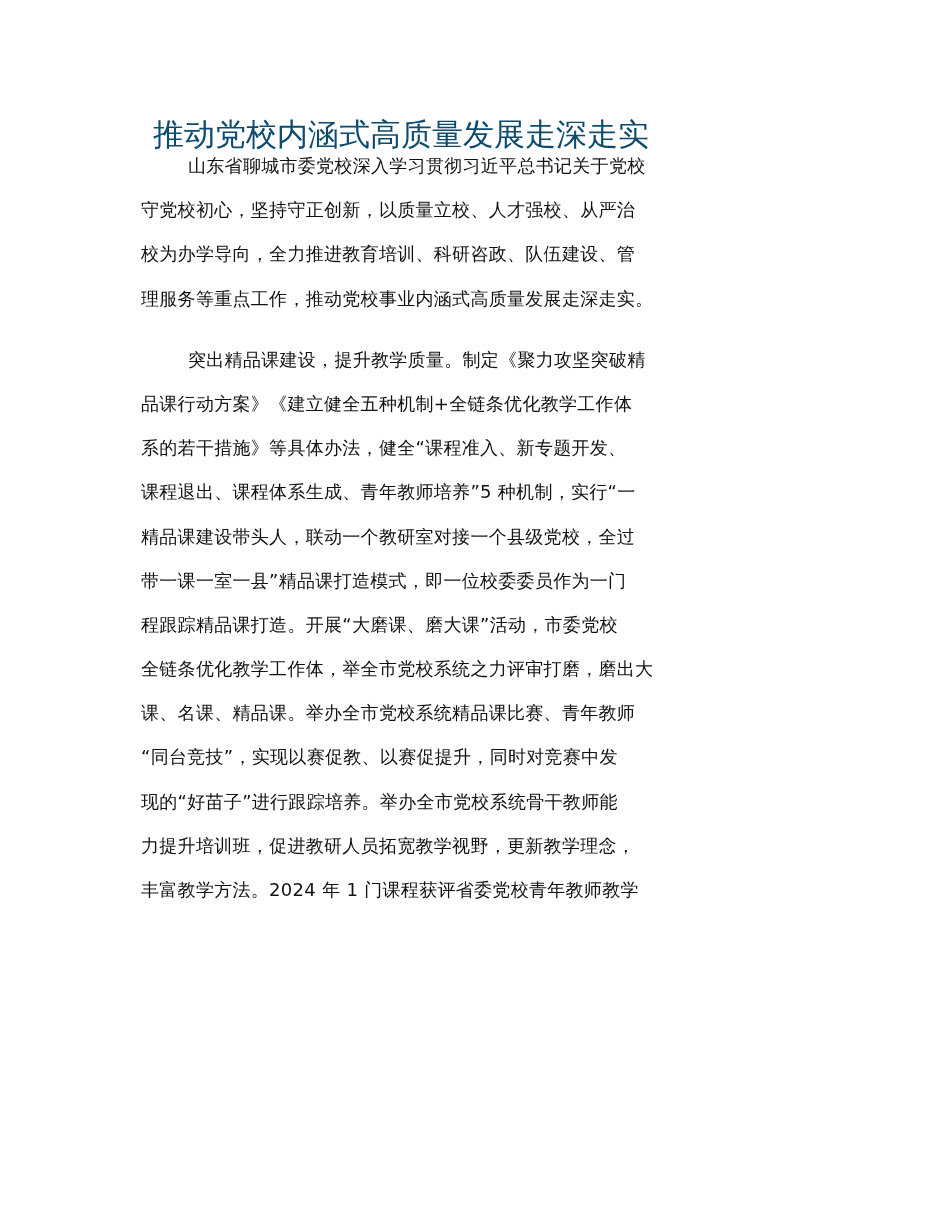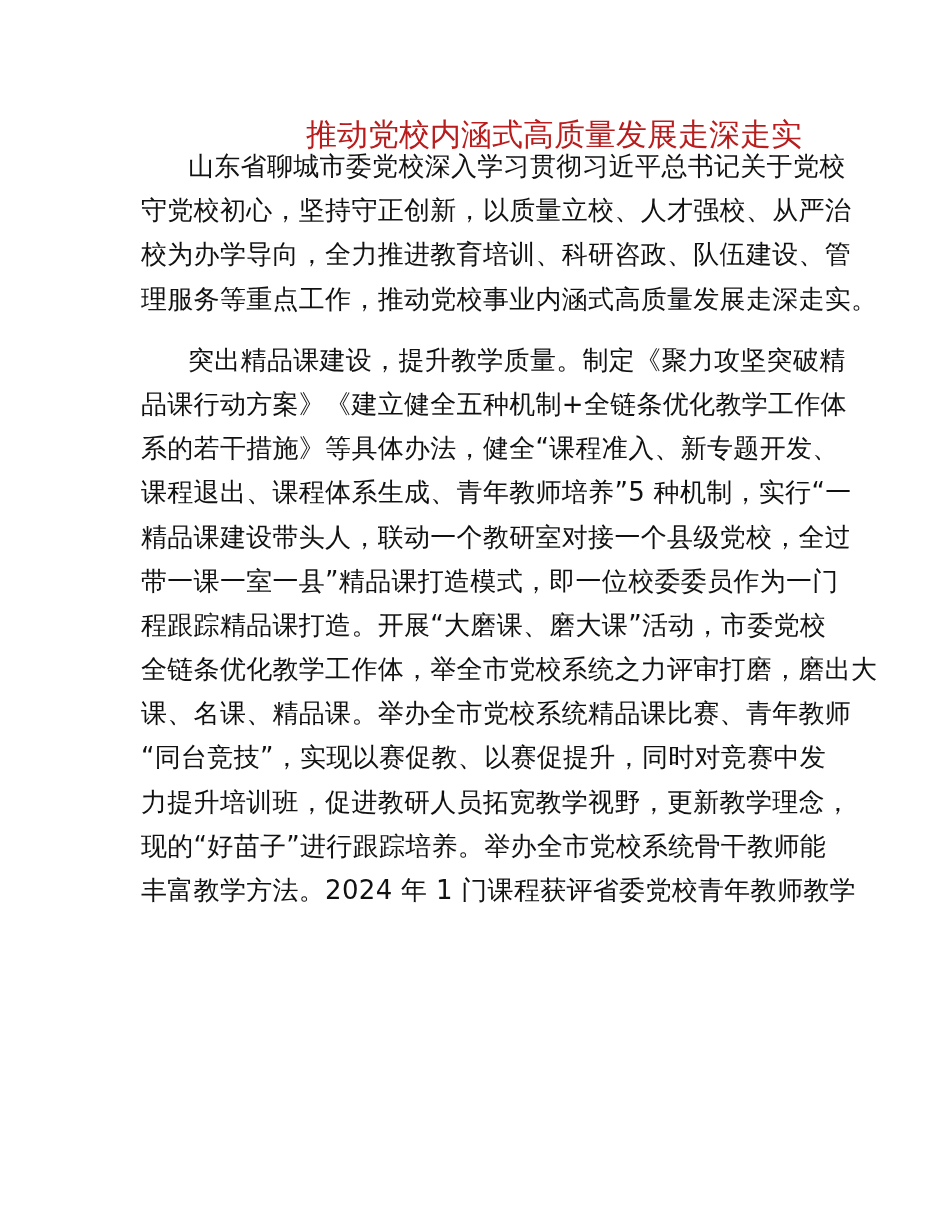--- a/index.html
+++ b/index.html
@@ -1,22 +1,22 @@
 <!DOCTYPE html>
 <html><head>
 <meta charset="utf-8">
 <style>
   html, body { margin: 0; padding: 0; background: #ffffff; }
   body { width: 950px; height: 1230px; position: relative; overflow: hidden;
          font-family: "DejaVu Sans", "Liberation Sans", sans-serif; color: #111111; }
   .page { position: absolute; left: 0; top: 0; width: 950px; height: 1230px; background: #fff; }
-  .title { position: absolute; top: 112px; left: 0; width: 802px; text-align: right;
-           font-size: 31px; line-height: 44px; letter-spacing: 0px; color: #b91c1c; }
+  .title { position: absolute; top: 112px; left: 0; width: 802px; text-align: center;
+           font-size: 31px; line-height: 44px; letter-spacing: 0px; color: #0c4a6e; }
   .body { position: absolute; left: 141px; top: 144px; width: 690px; }
-  .line { height: 44.2px; line-height: 44.2px; font-size: 26px; white-space: nowrap;
+  .line { height: 44.2px; line-height: 44.2px; font-size: 18px; white-space: nowrap;
           letter-spacing: 0.3px; }
   .indent { padding-left: 47px; }
   .para-gap { height: 17px; }
 </style>
 </head>
 <body>
 
 <div class="page">
   <div class="title">推动党校内涵式高质量发展走深走实</div>
 
@@ -32,18 +32,18 @@
       <div class="line indent">突出精品课建设，提升教学质量。制定《聚力攻坚突破精</div>
       <div class="line">品课行动方案》《建立健全五种机制+全链条优化教学工作体</div>
       <div class="line">系的若干措施》等具体办法，健全“课程准入、新专题开发、</div>
       <div class="line">课程退出、课程体系生成、青年教师培养”5 种机制，实行“一</div>
       <div class="line">精品课建设带头人，联动一个教研室对接一个县级党校，全过</div>
       <div class="line">带一课一室一县”精品课打造模式，即一位校委委员作为一门</div>
       <div class="line">程跟踪精品课打造。开展“大磨课、磨大课”活动，市委党校</div>
       <div class="line">全链条优化教学工作体，举全市党校系统之力评审打磨，磨出大</div>
       <div class="line">课、名课、精品课。举办全市党校系统精品课比赛、青年教师</div>
       <div class="line">“同台竞技”，实现以赛促教、以赛促提升，同时对竞赛中发</div>
+      <div class="line">现的“好苗子”进行跟踪培养。举办全市党校系统骨干教师能</div>
       <div class="line">力提升培训班，促进教研人员拓宽教学视野，更新教学理念，</div>
-      <div class="line">现的“好苗子”进行跟踪培养。举办全市党校系统骨干教师能</div>
       <div class="line">丰富教学方法。2024 年 1 门课程获评省委党校青年教师教学</div>
     </div>
   </div>
 </div>
 
 </body></html>

